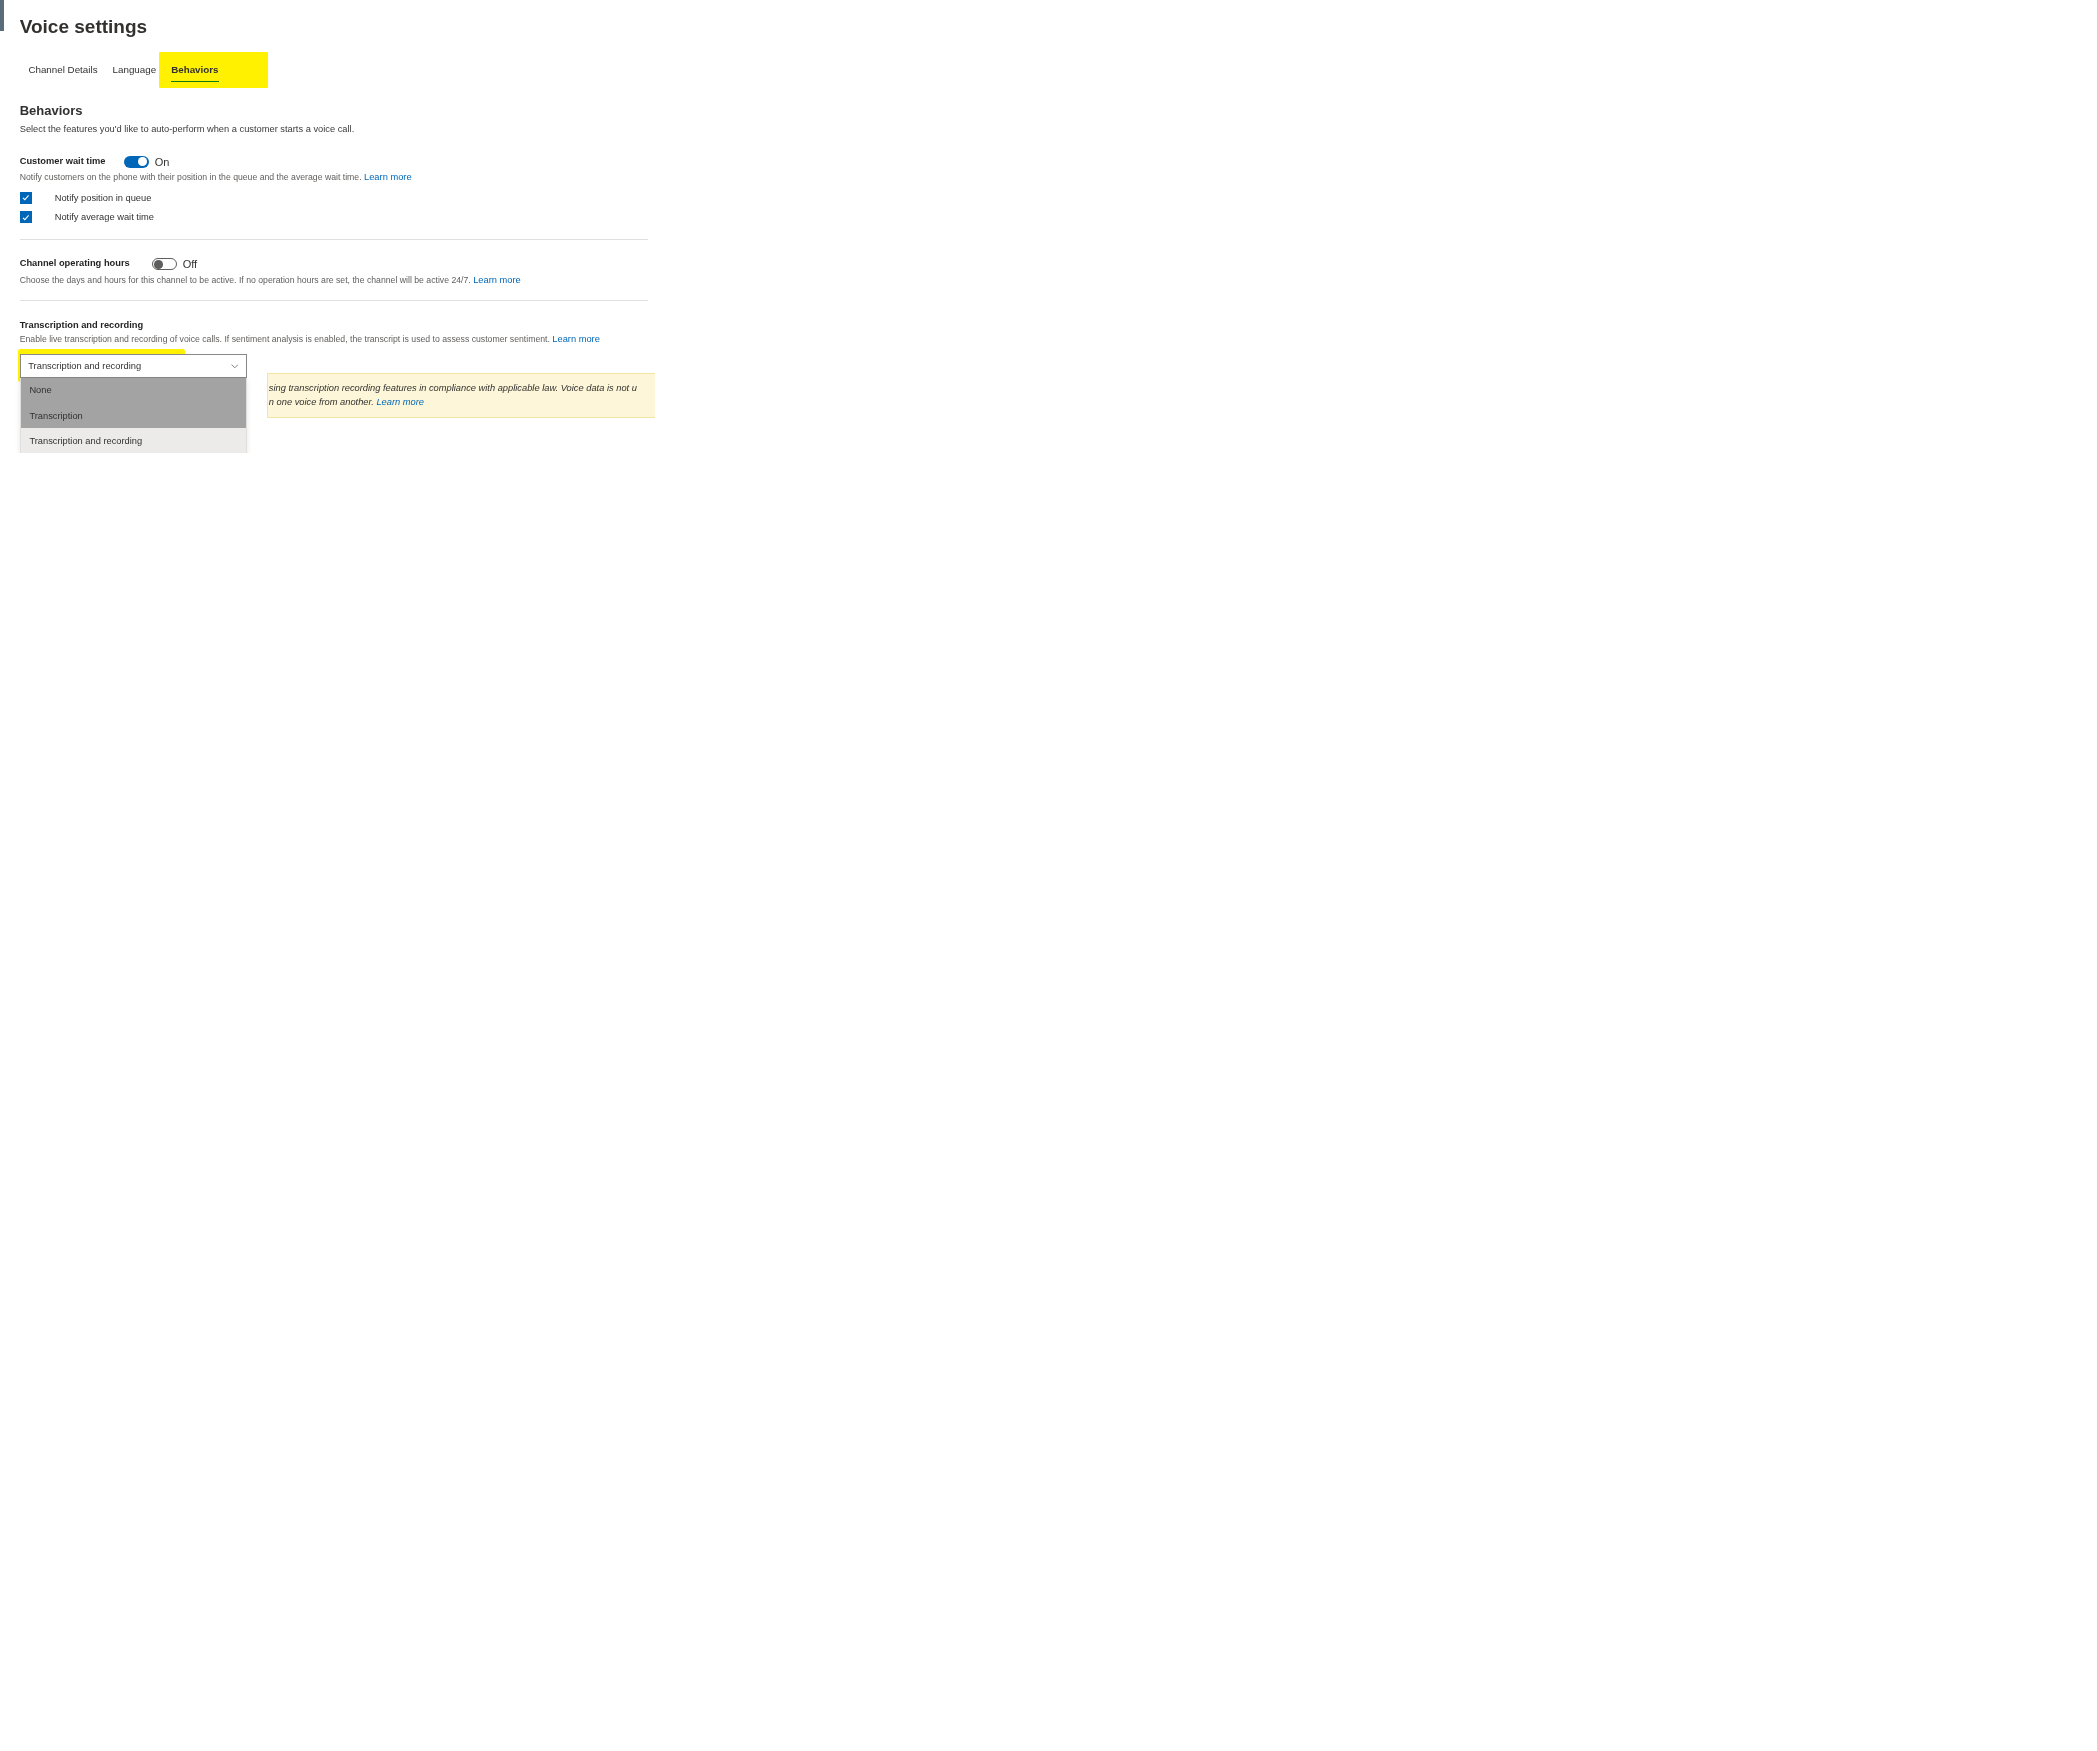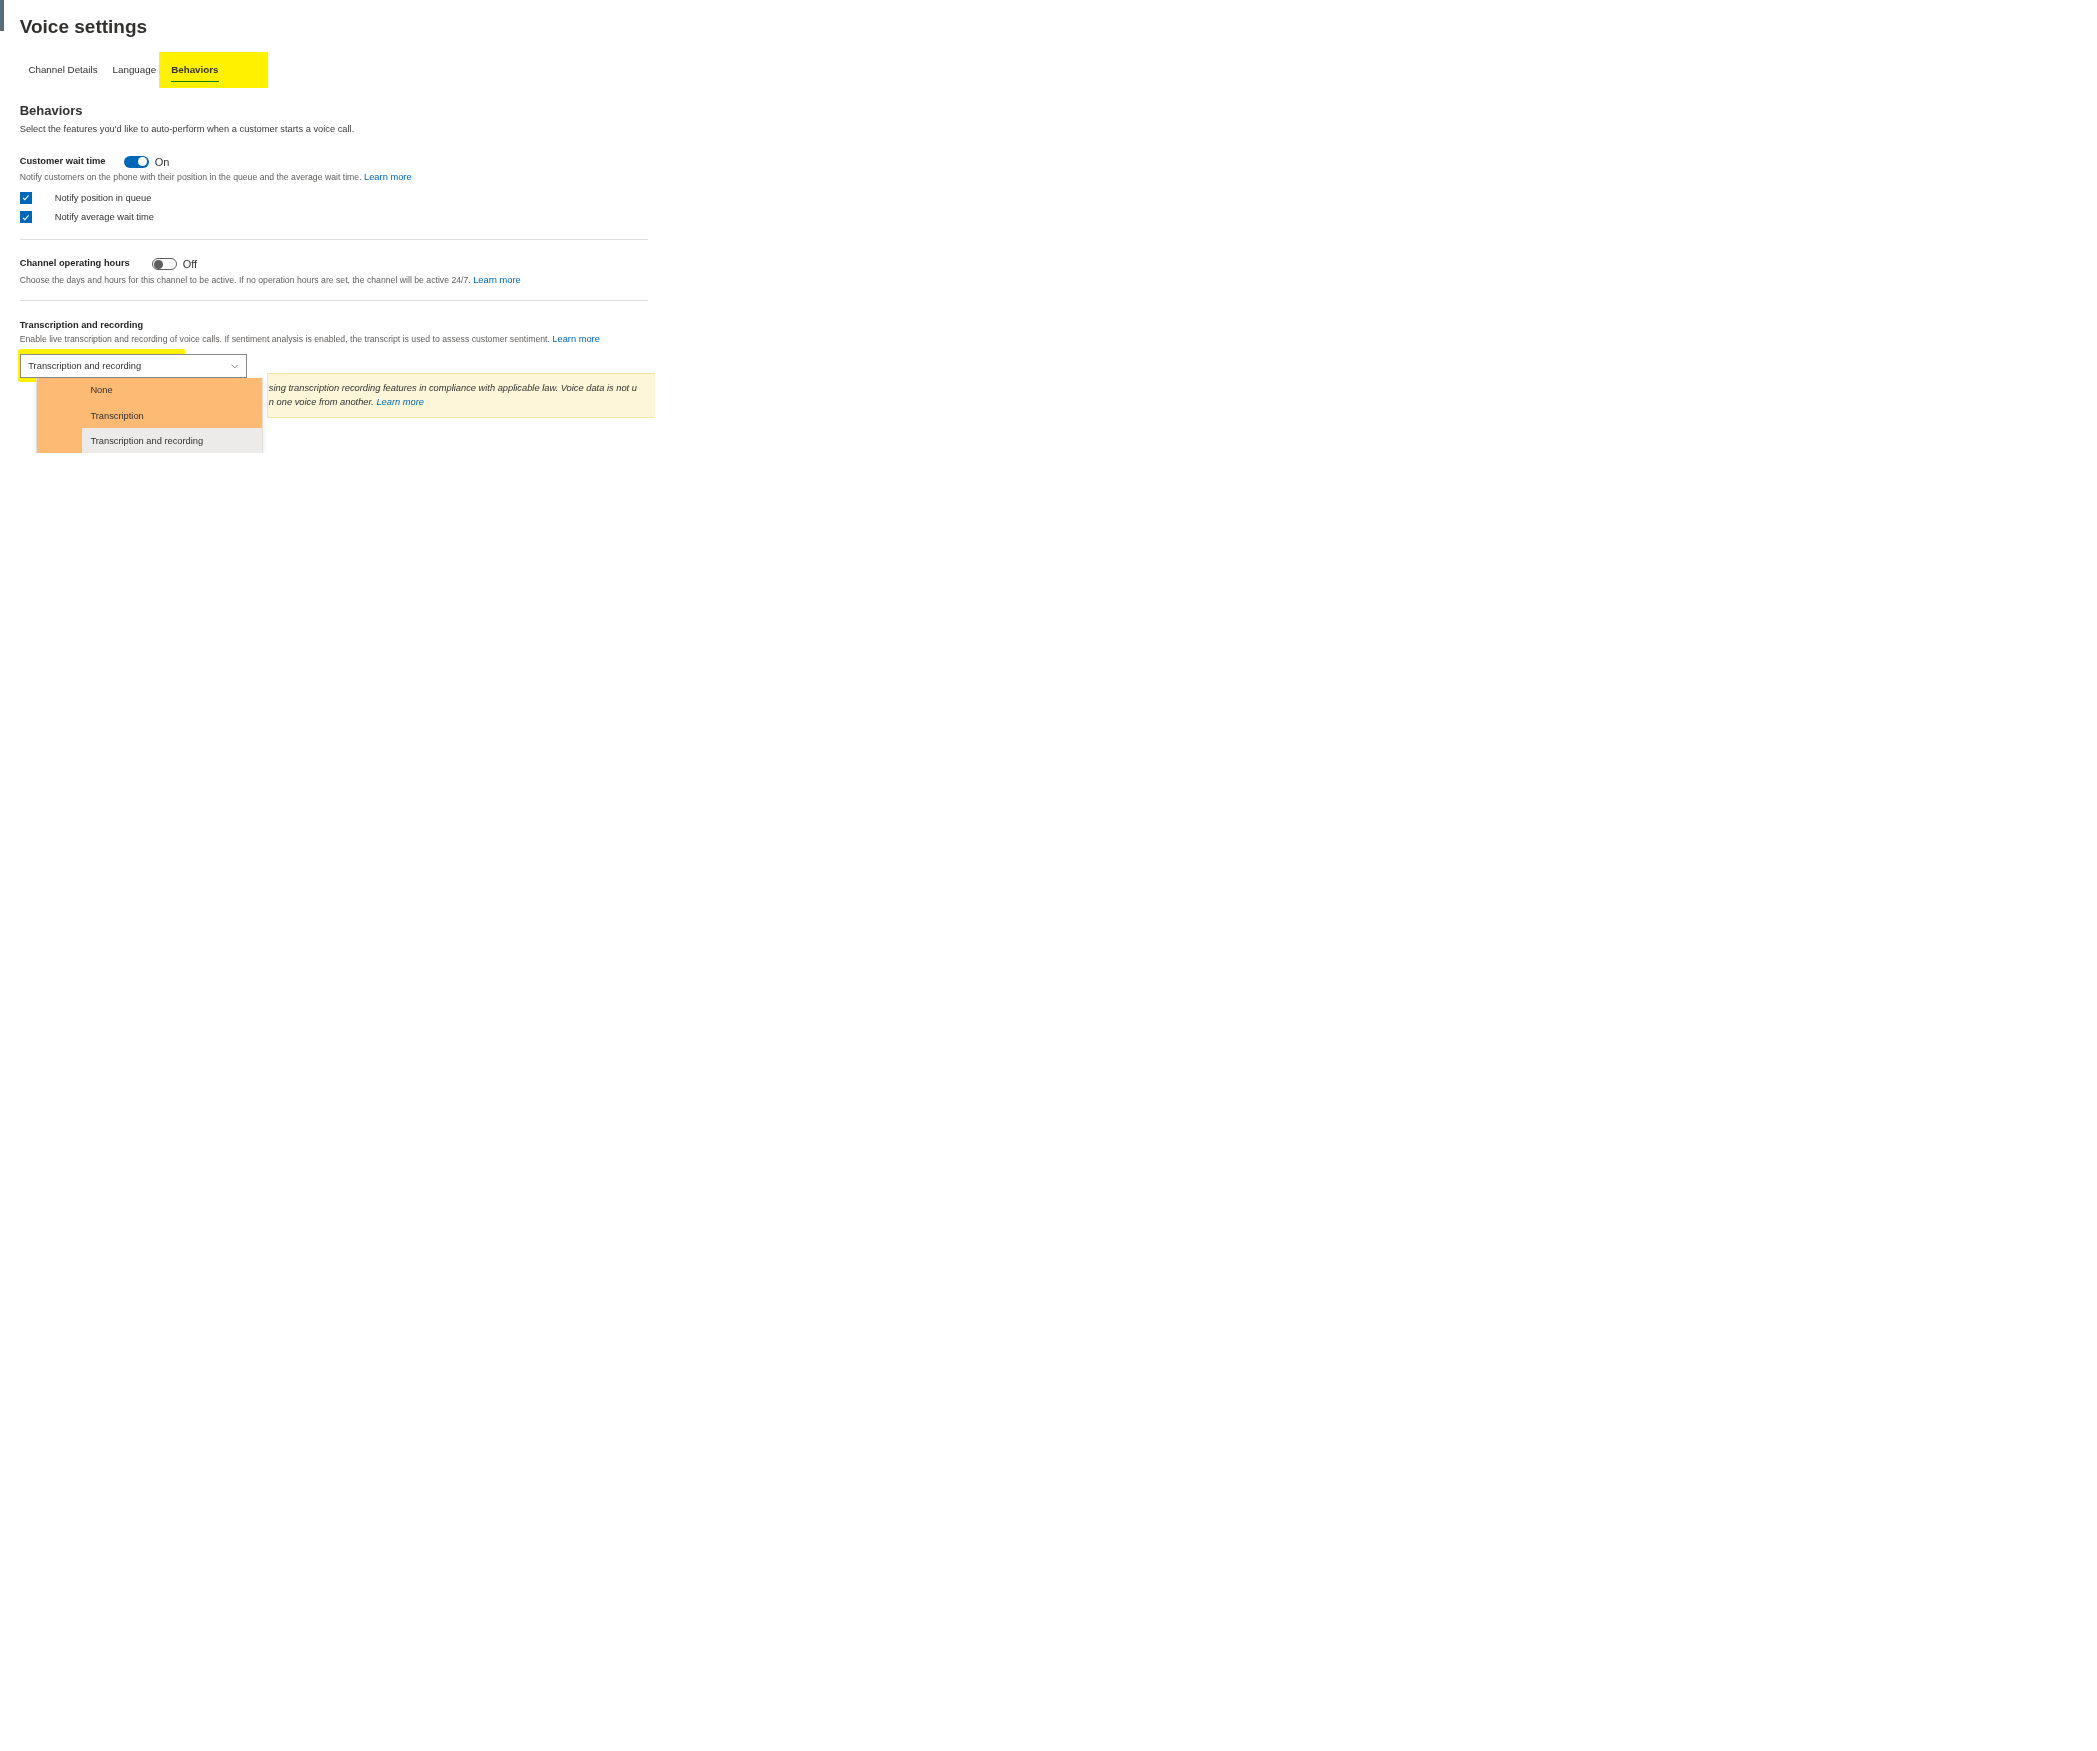--- a/index.html
+++ b/index.html
@@ -175,27 +175,26 @@
       left: -2.2px;
       width: 167px;
       height: 33px;
       background: #fff100;
       z-index: -1;
       border-radius: 2.2px 2.2px 7.6px 2.2px;
     }
     .dropdown-list {
       position: absolute;
       top: 24px;
-      left: 16px;
+      left: 0;
       width: 100%;
-      background: #fdba74;
+      background: #a3a3a3;
       border: 0.5px solid #e1dfdd;
       border-top: none;
       box-shadow: 0 2.2px 5.5px rgba(0,0,0,0.1);
-      padding-left: 45px;
     }
     .dropdown-option {
       padding: 7.6px 8.7px;
       font-size: 9.3px;
       cursor: pointer;
     }
     .dropdown-option.selected { background: #edebe9; }
     .chevron {
       width: 7.6px;
       height: 4.4px;

